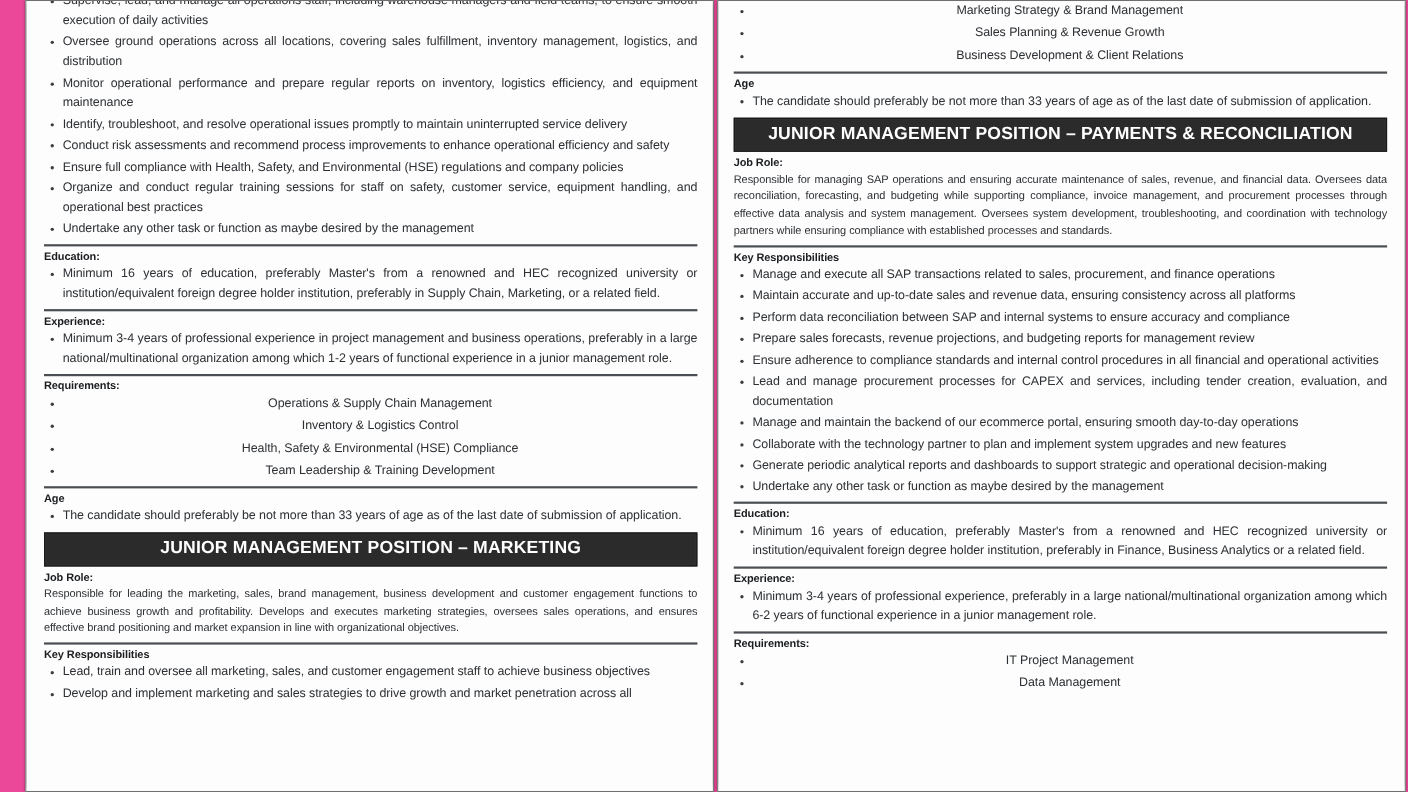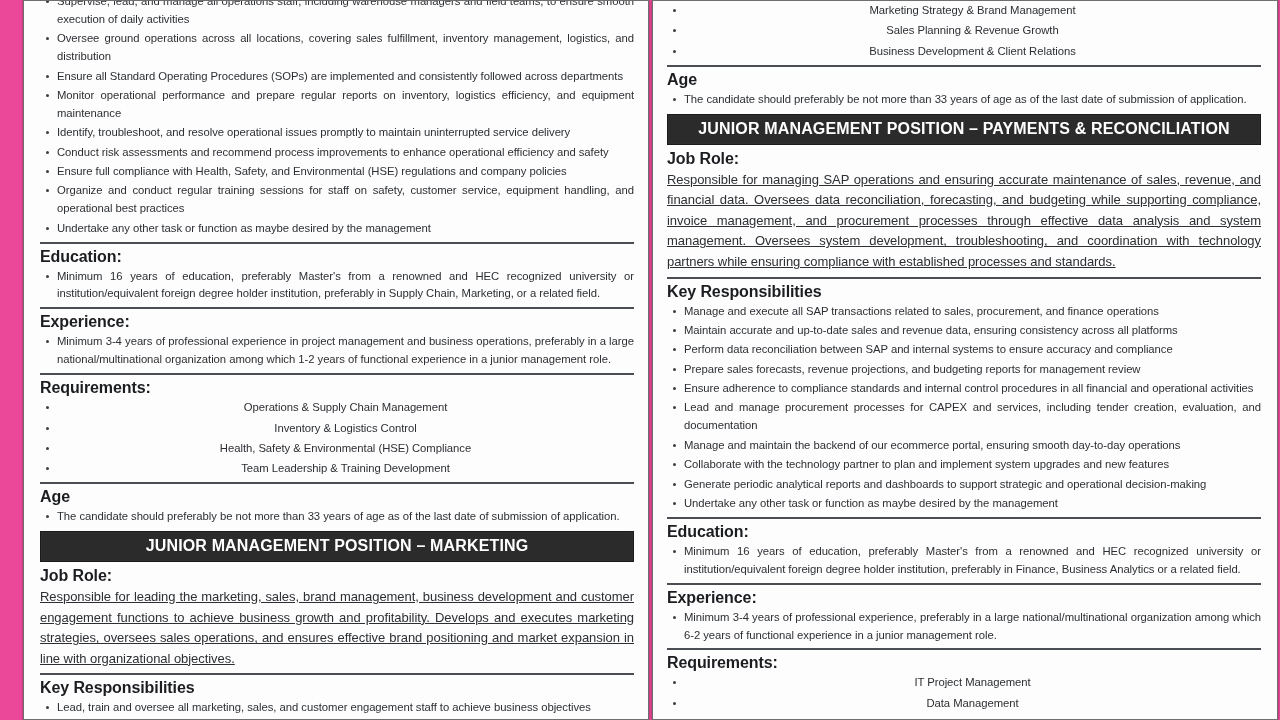--- a/index.html
+++ b/index.html
@@ -27,34 +27,33 @@
   .page-left  { margin-left: 23px; }
   .page-right { margin-left: 3px; }
 
   .page-inner {
     padding: 0 12px 0 12px;
     position: relative;
   }
   .page-left .page-inner  { padding-left: 16px; padding-right: 14px; }
   .page-right .page-inner { padding-left: 14px; padding-right: 16px; }
   .sec-label {
-    font-size: 16px;
+    font-size: 10px;
     font-weight: bold;
     color: #1b1d20;
     margin: 3px 0 2px 0;
     letter-spacing: -0.1px;
   }
   .para {
-    font-size: 13px;
+    font-size: 10px;
     line-height: 1.585;
     color: #2c2f33;
     text-align: justify;
     margin: 1px 0 3px 0;
     letter-spacing: -0.05px;
-    text-decoration: underline;
   }
   ul.bl {
     list-style: none;
     margin: 1px 0 2px 0;
     padding: 0;
   }
   ul.bl > li {
     position: relative;
     padding-left: 17px;
     margin-bottom: 1.5px;
@@ -110,21 +109,20 @@
 
 <div class="viewer">
 
   <div class="page page-left">
     <div class="fade-top"></div>
     <div class="page-inner clip-top">
 
       <ul class="bl">
         <li>Supervise, lead, and manage all operations staff, including warehouse managers and field teams, to ensure smooth execution of daily activities</li>
         <li>Oversee ground operations across all locations, covering sales fulfillment, inventory management, logistics, and distribution</li>
-        <li>Ensure all Standard Operating Procedures (SOPs) are implemented and consistently followed across departments</li>
         <li>Monitor operational performance and prepare regular reports on inventory, logistics efficiency, and equipment maintenance</li>
         <li>Identify, troubleshoot, and resolve operational issues promptly to maintain uninterrupted service delivery</li>
         <li>Conduct risk assessments and recommend process improvements to enhance operational efficiency and safety</li>
         <li>Ensure full compliance with Health, Safety, and Environmental (HSE) regulations and company policies</li>
         <li>Organize and conduct regular training sessions for staff on safety, customer service, equipment handling, and operational best practices</li>
         <li>Undertake any other task or function as maybe desired by the management</li>
       </ul>
 
       <hr class="rule">
 

